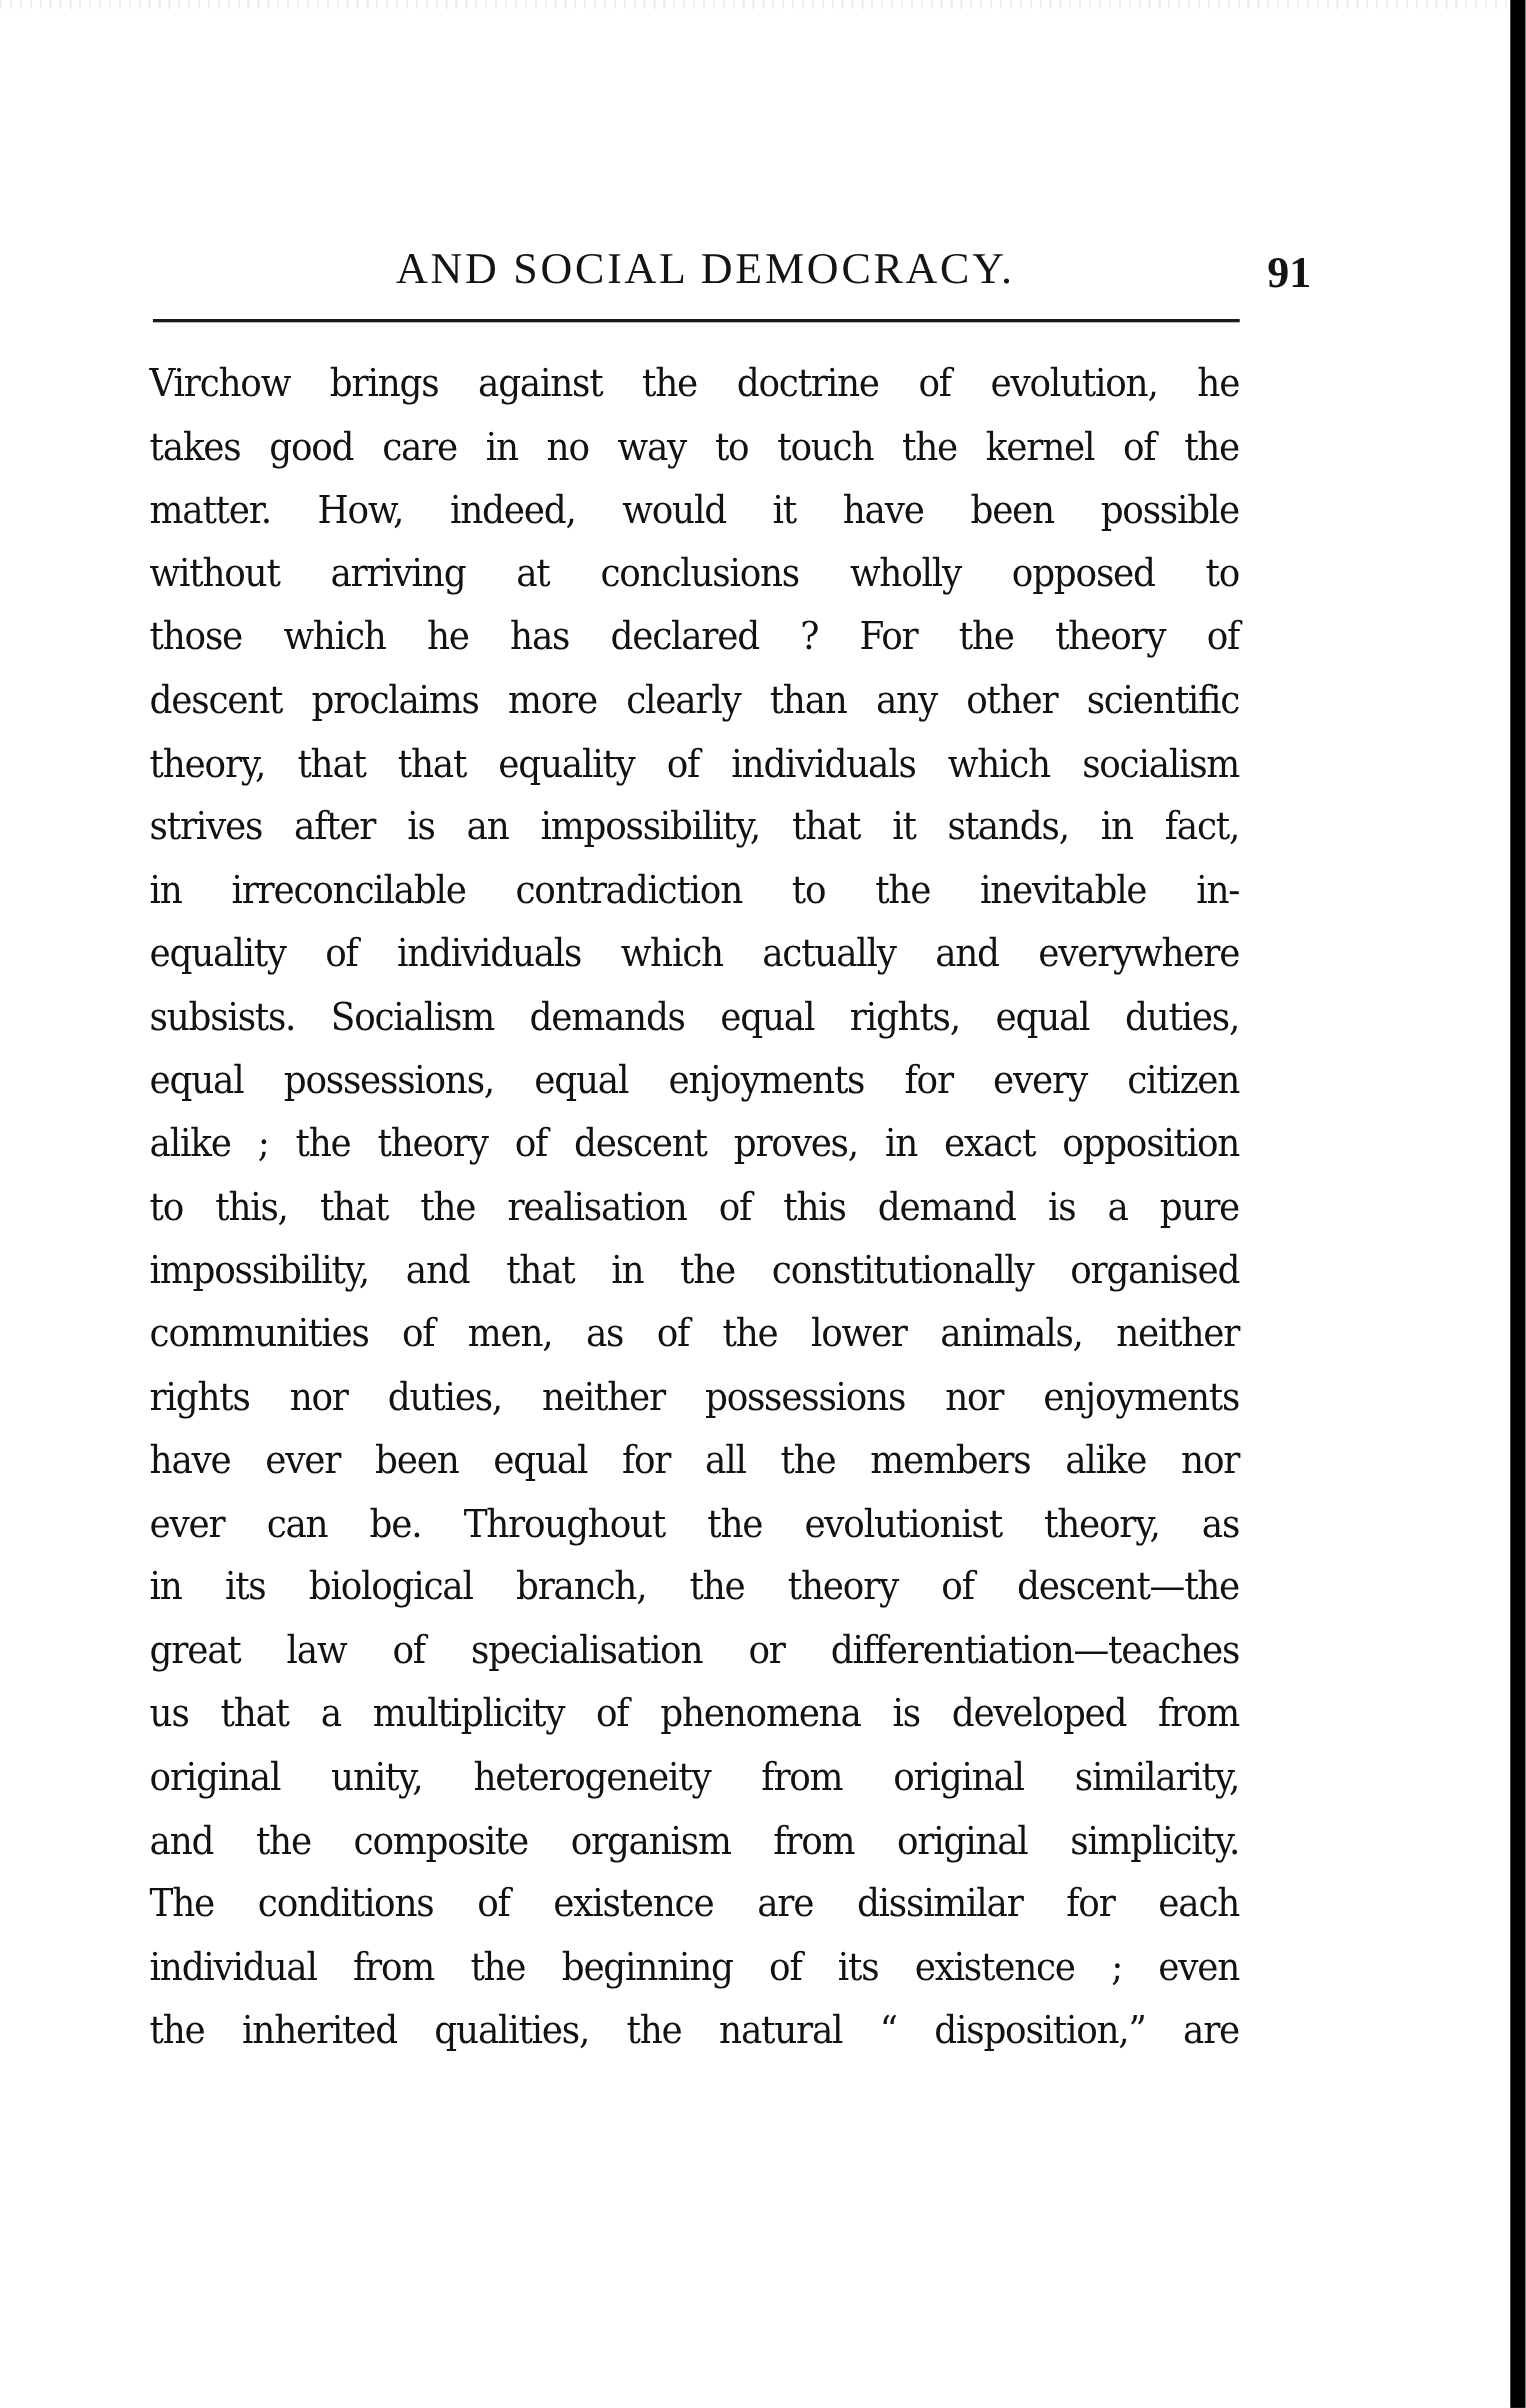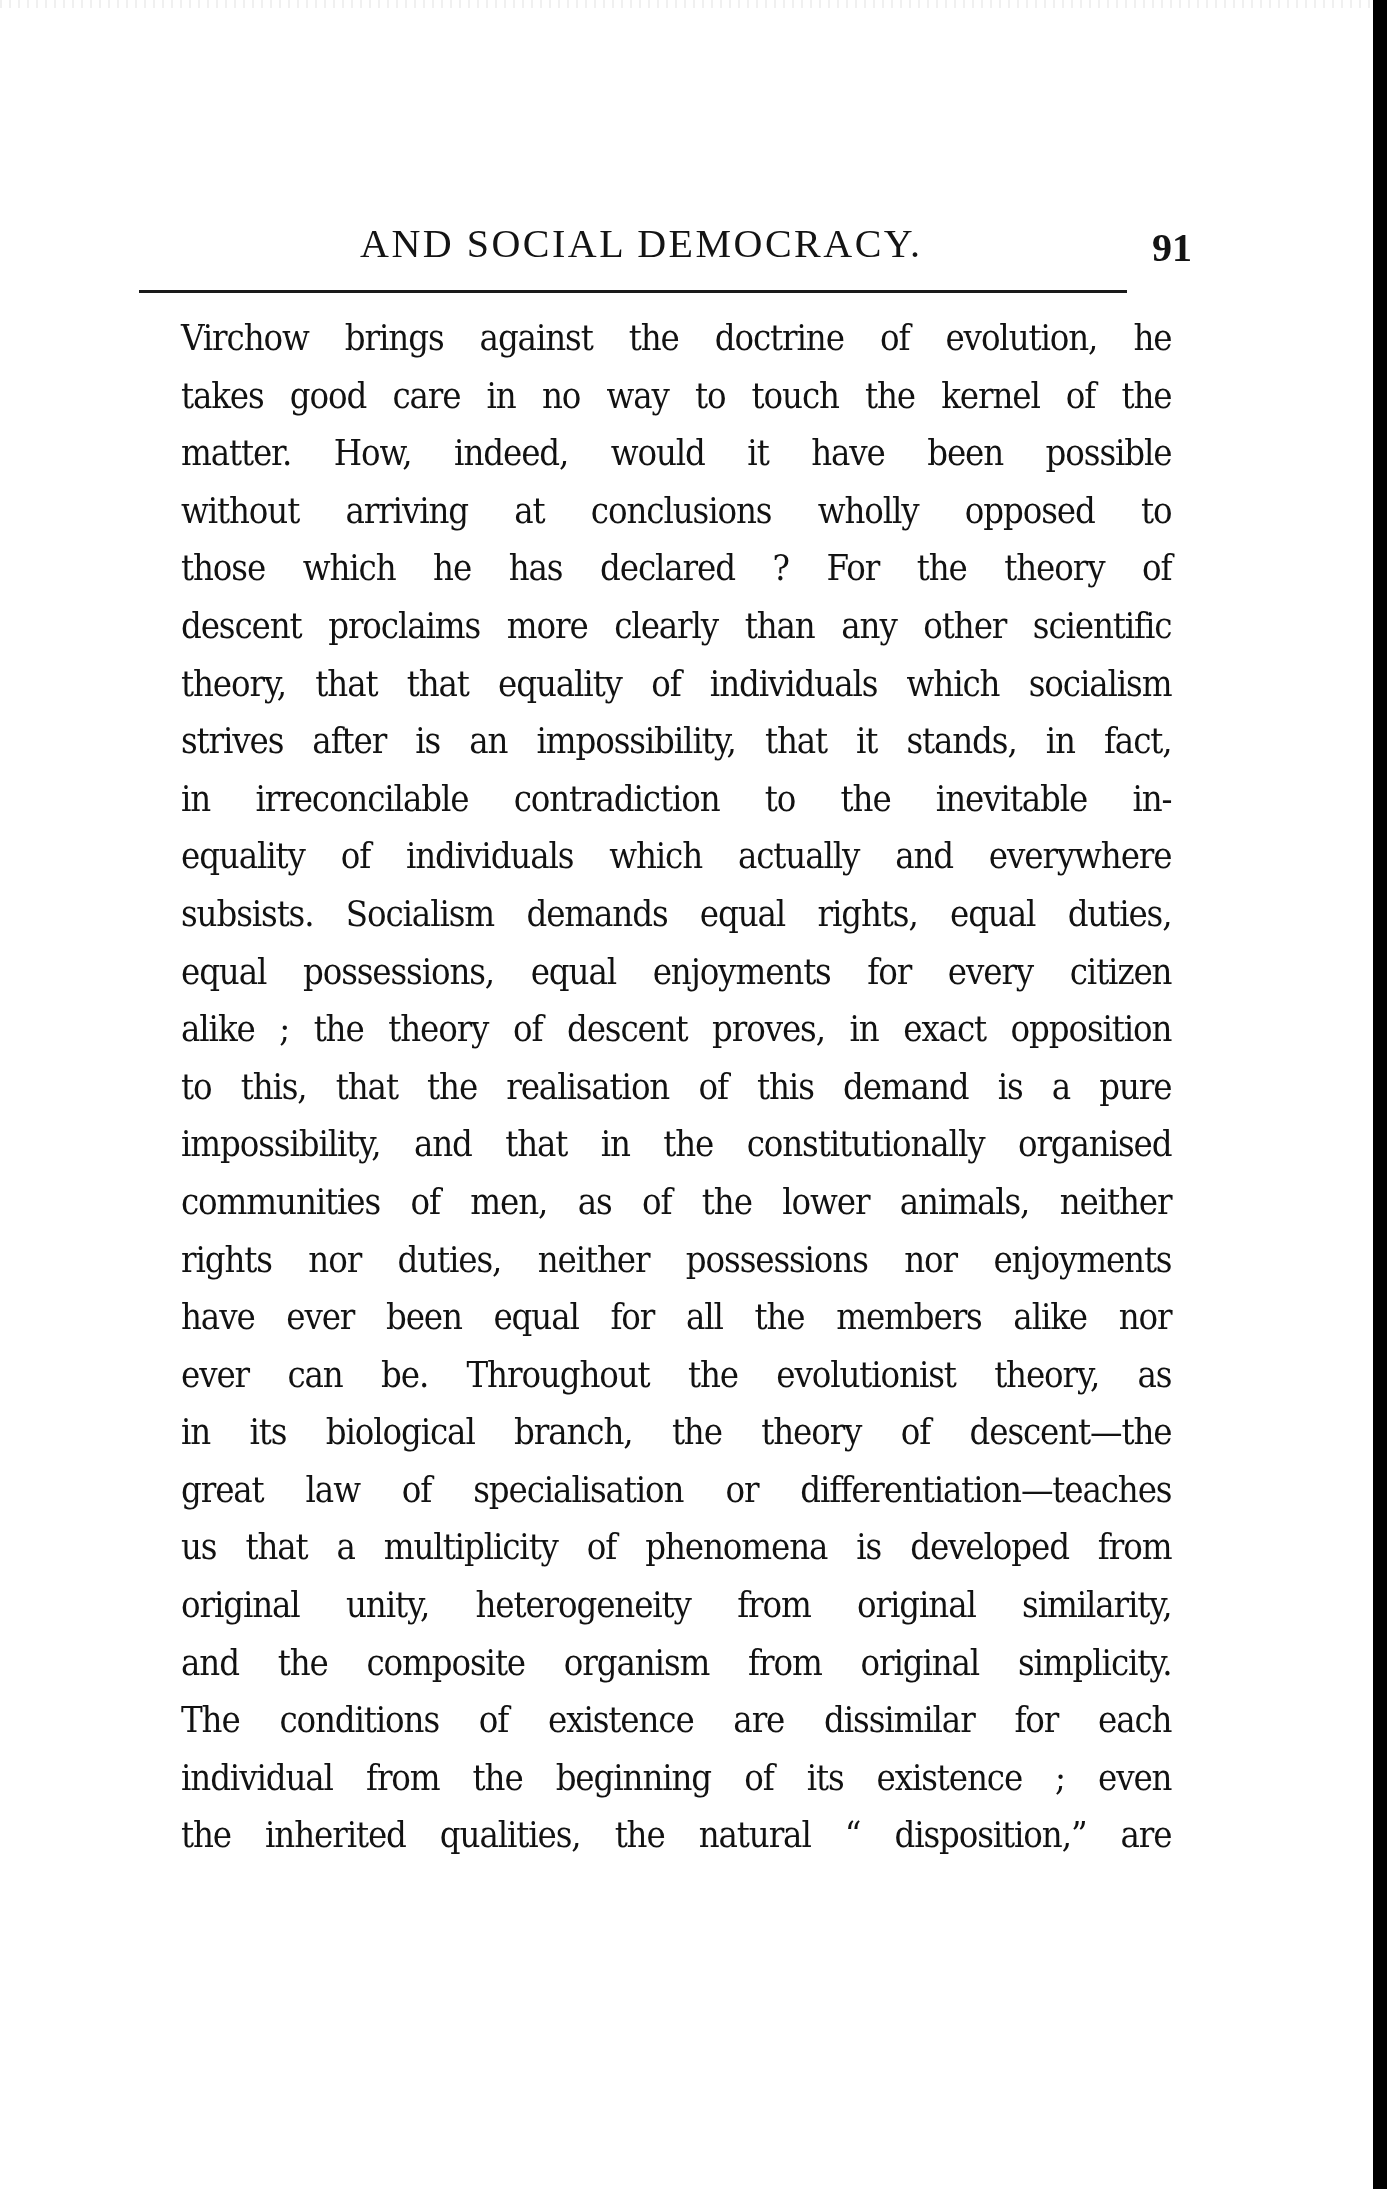--- a/index.html
+++ b/index.html
@@ -54,23 +54,22 @@
       position: absolute;
       left: 139px;
       top: 290px;
       width: 988px;
       height: 3px;
       background: #1a1a1a;
     }
     .body-text {
       position: absolute;
       left: 136px;
-      top: 310px;
+      top: 321px;
       width: 990px;
-      margin-left: 45px;
     }
     .line {
       display: block;
       height: 57.6px;
       line-height: 57.6px;
       font-family: "DejaVu Serif", "Liberation Serif", serif;
       font-size: 35px;
       letter-spacing: -1.2px;
       white-space: nowrap;
       text-align: justify;

